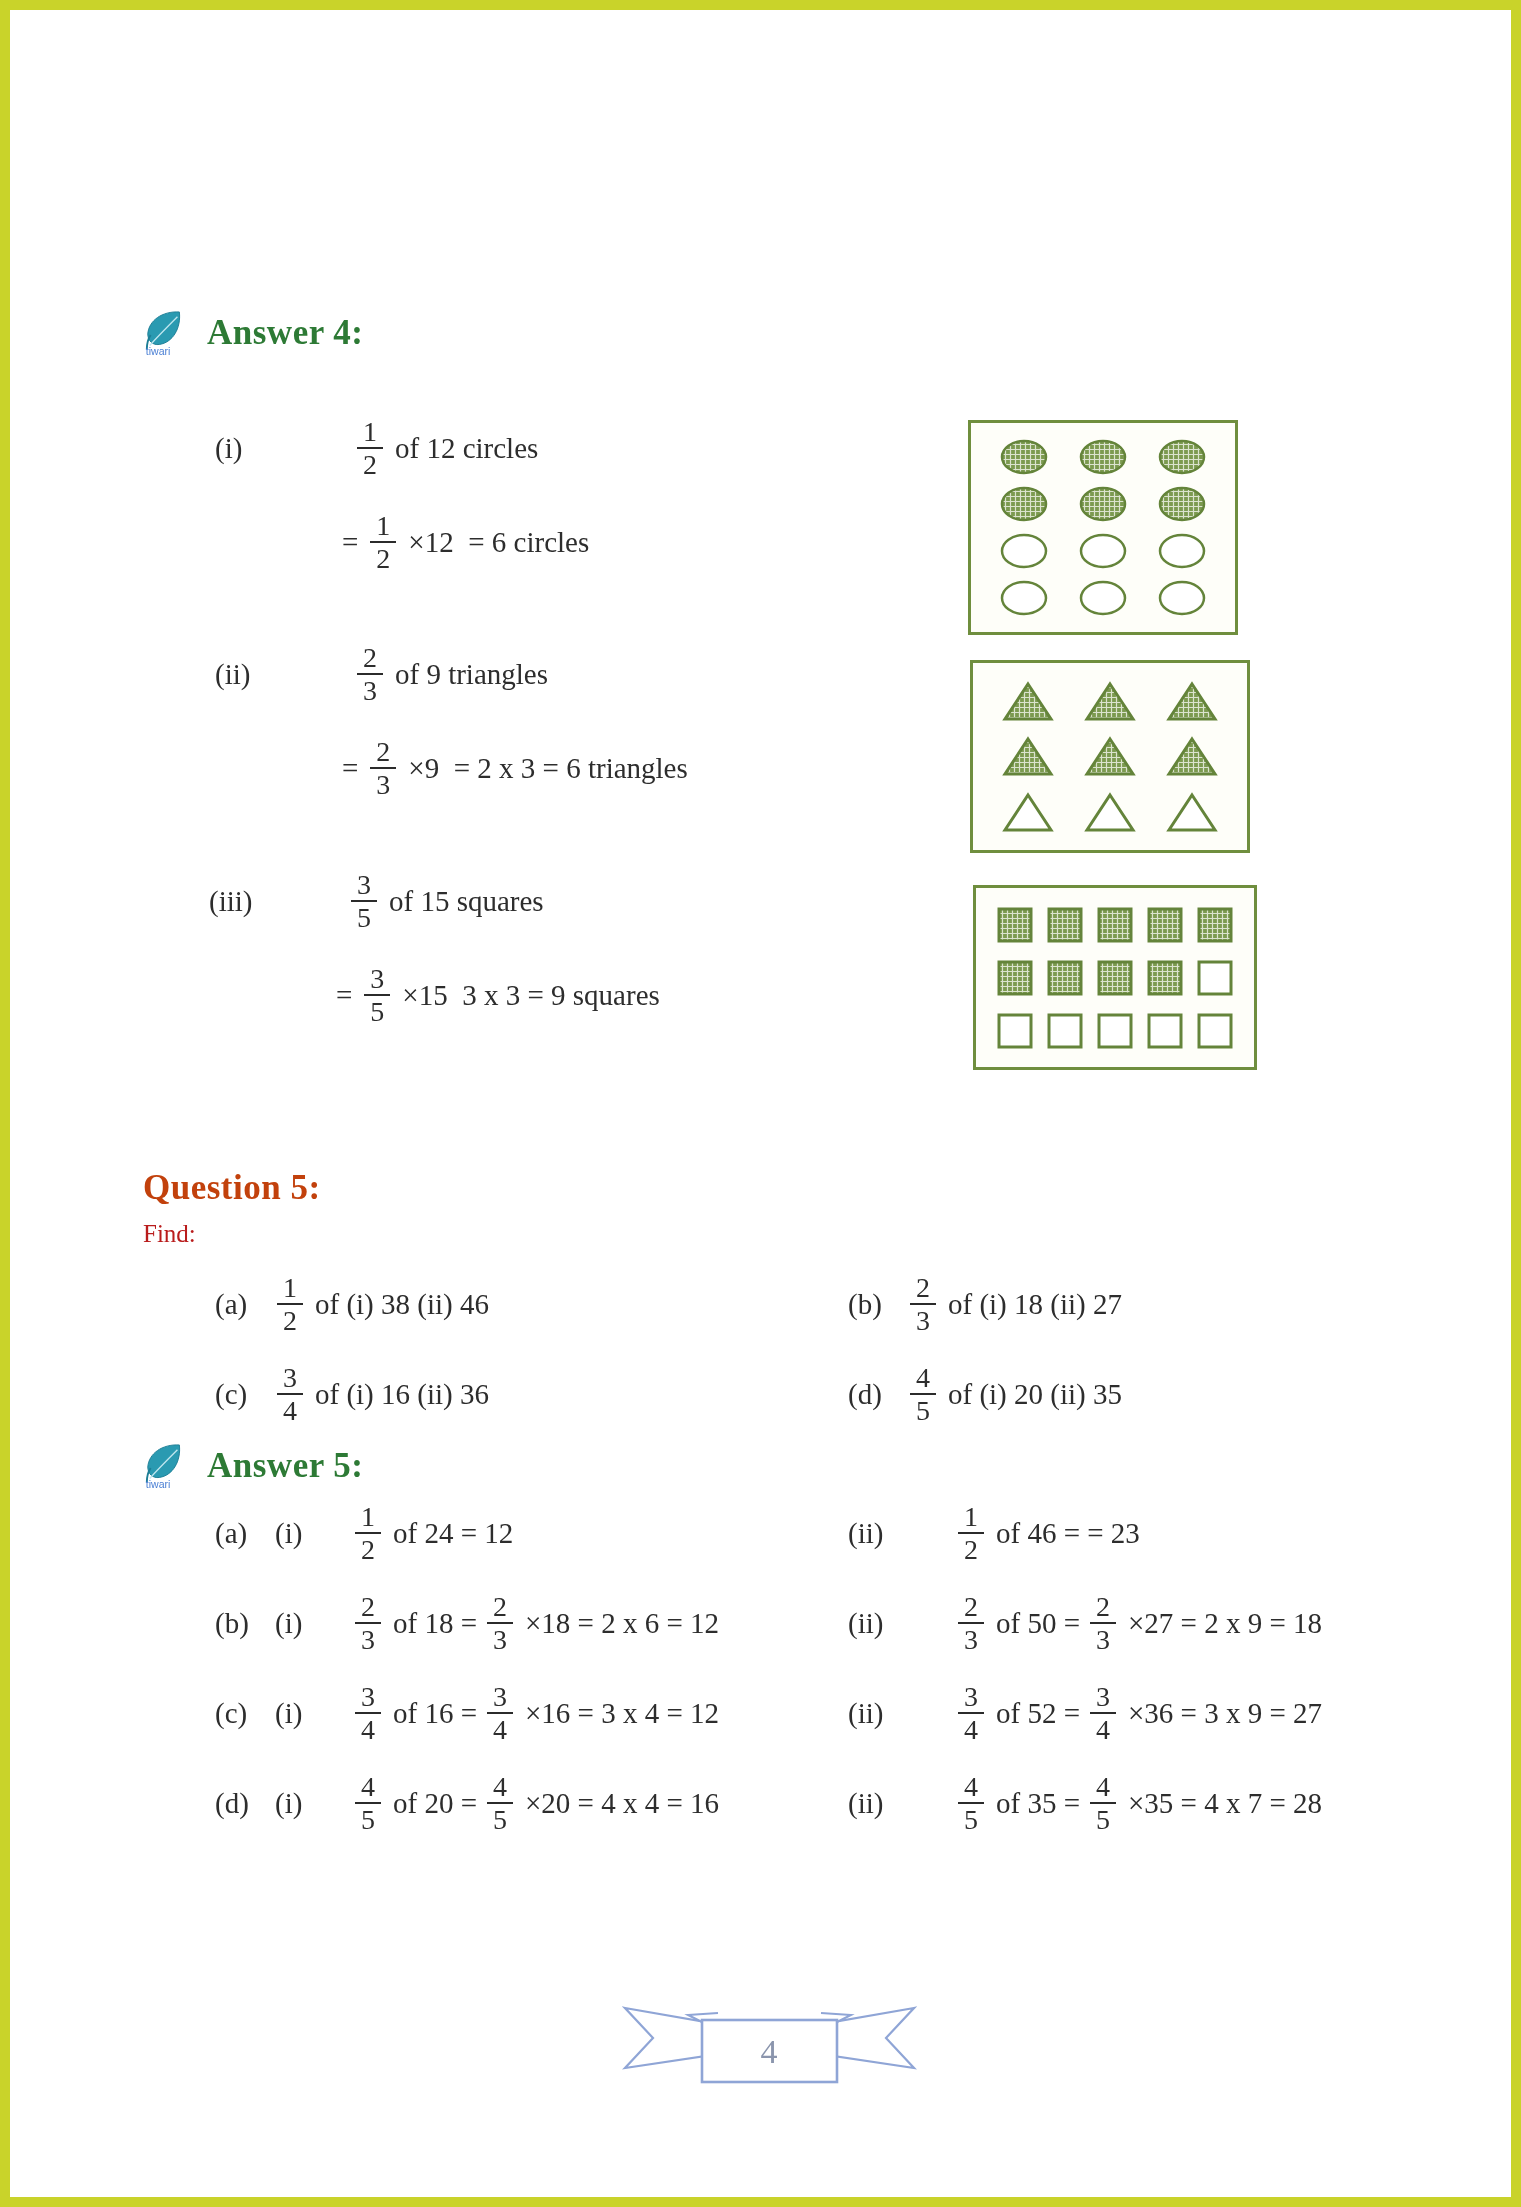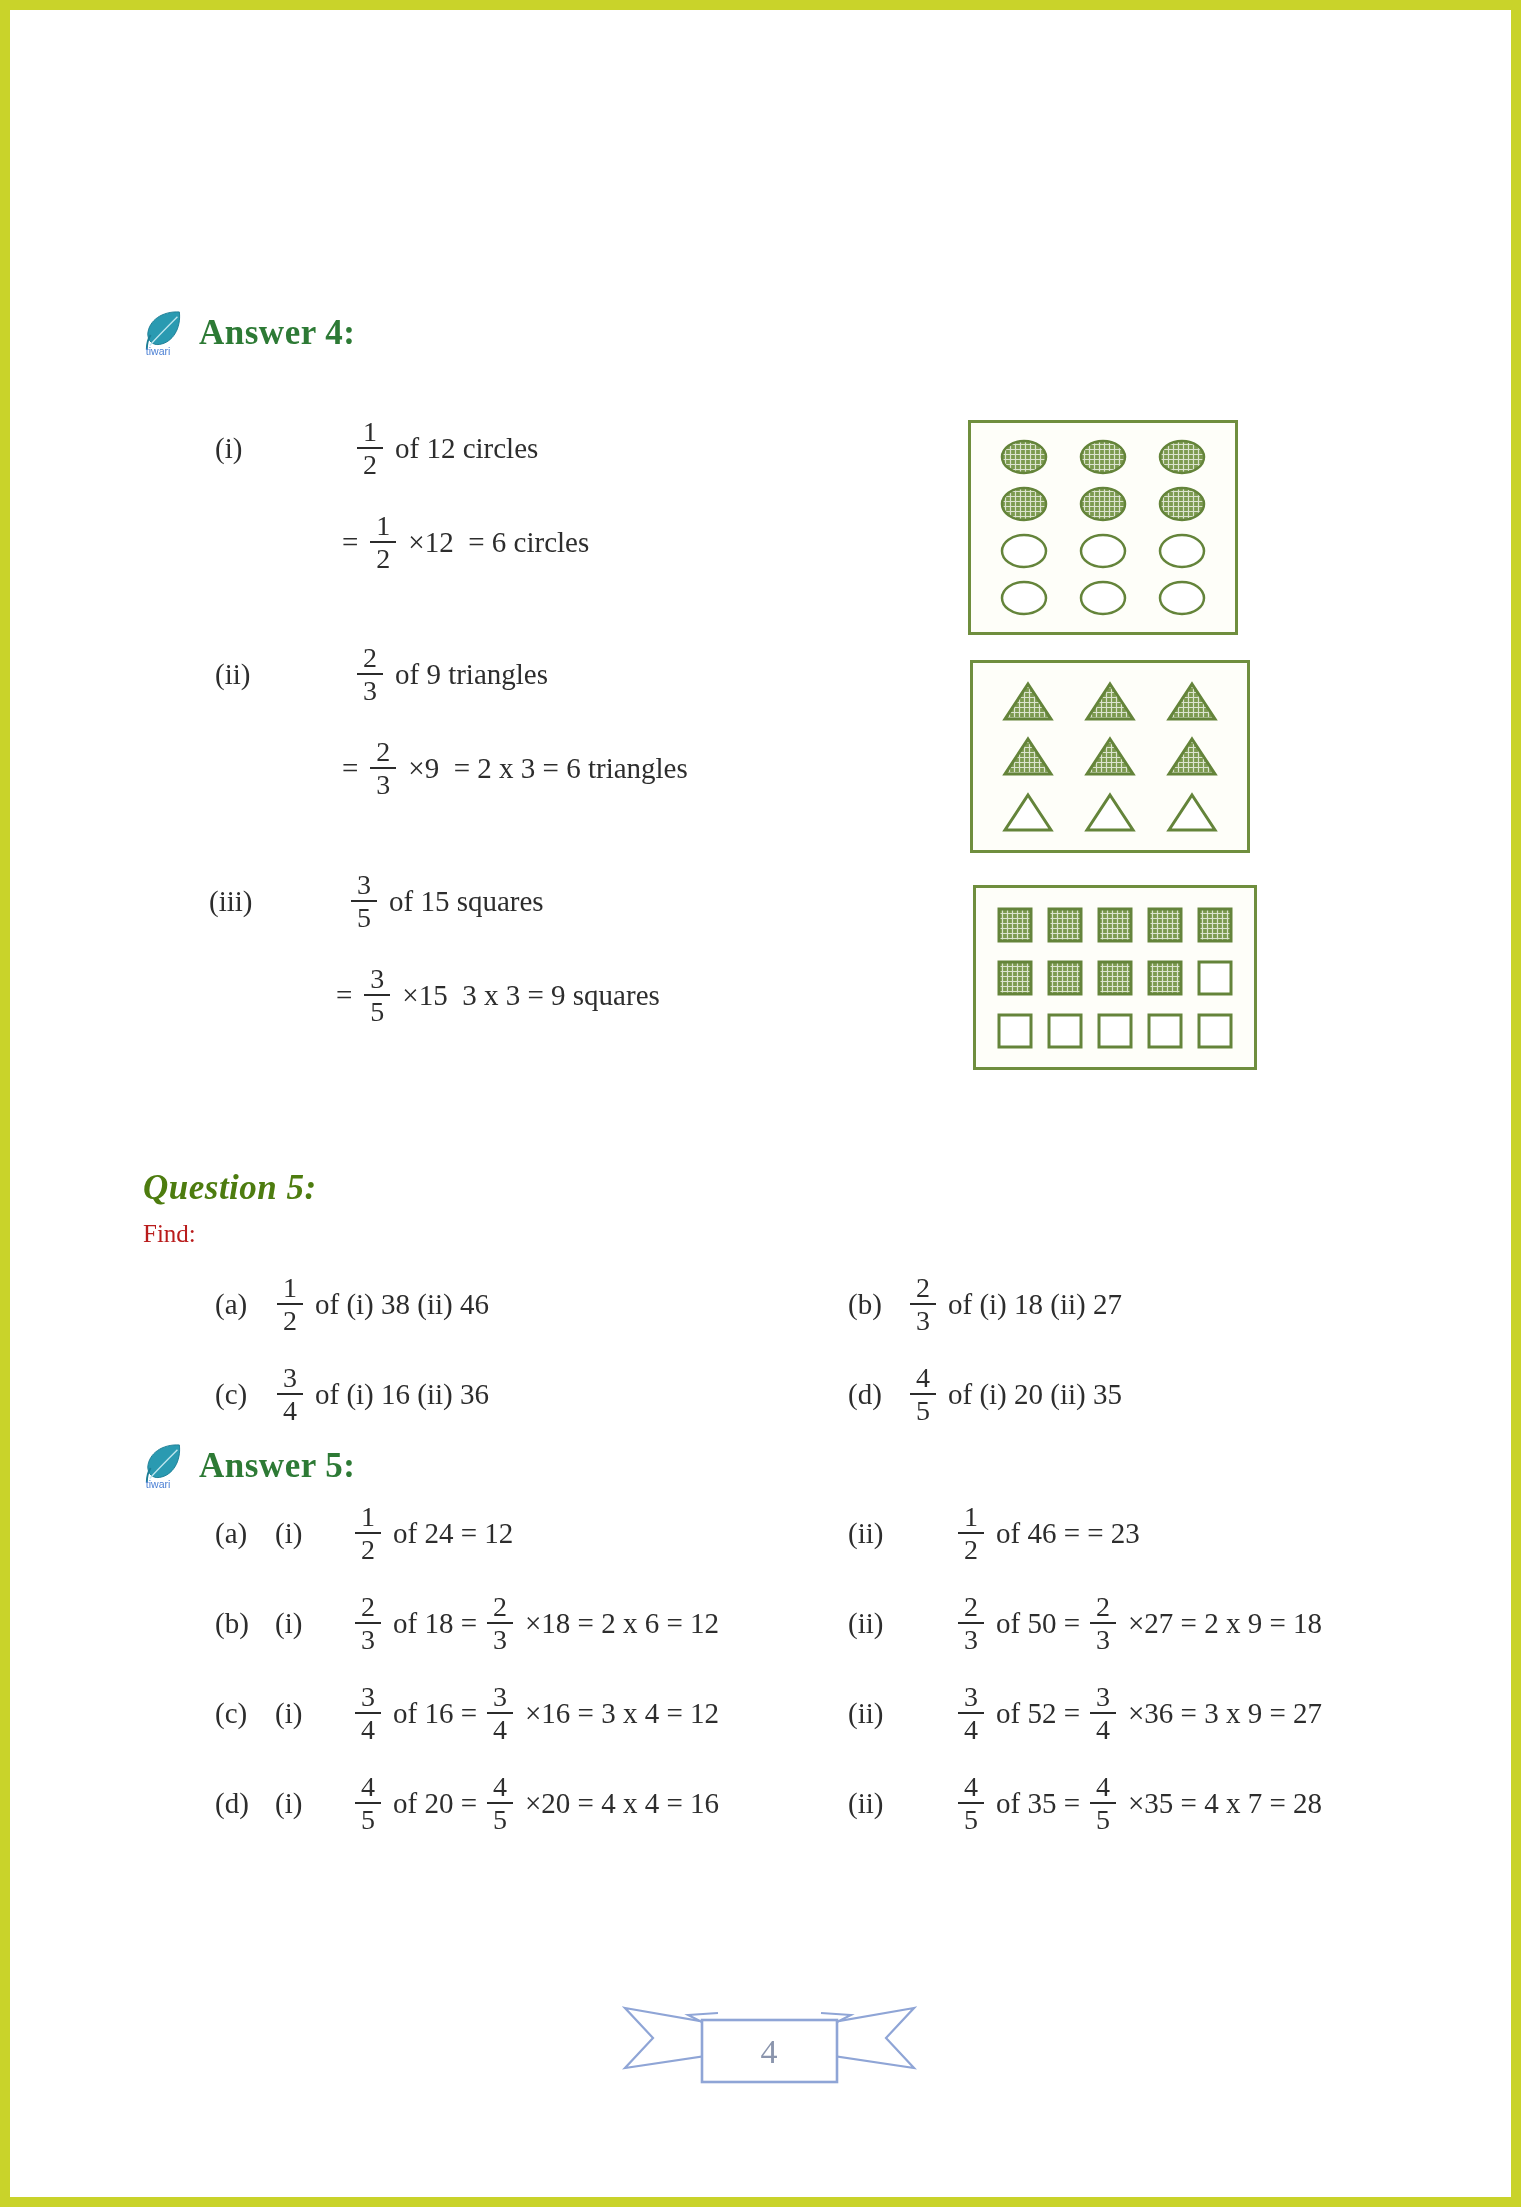--- a/index.html
+++ b/index.html
@@ -8,24 +8,24 @@
     width:1521px;height:2207px;
     box-sizing:border-box;
     background:#ffffff;
     border:10px solid #c9d32a;
     font-family:"Liberation Serif","DejaVu Serif",serif;
     color:#2d2d2d;
     overflow:hidden;
   }
   .abs{position:absolute;}
   
-  .sec-header{display:flex;align-items:center;gap:12px;}
+  .sec-header{display:flex;align-items:center;gap:20px;}
   .sec-title{font-size:35px;font-weight:bold;letter-spacing:.5px;}
   .green{color:#2d7a35;}
-  .red{color:#4d7c0f;font-style:italic;}
+  .red{color:#c2410c;}
   .find-label{font-size:25px;color:#b91c1c;}
   
   .expr{display:flex;align-items:center;font-size:29px;height:72px;white-space:nowrap;}
   .item-label{display:inline-block;width:132px;font-size:29px;}
   .frac{display:inline-flex;flex-direction:column;align-items:center;
         font-size:28px;line-height:1.12;margin:0 10px;vertical-align:middle;}
   .frac .fnum{border-bottom:2px solid #2b2b2b;padding:0 6px;}
   .frac .fden{padding:0 6px;}
   .etext{margin-left:2px;}
   .eq{margin-right:2px;}

